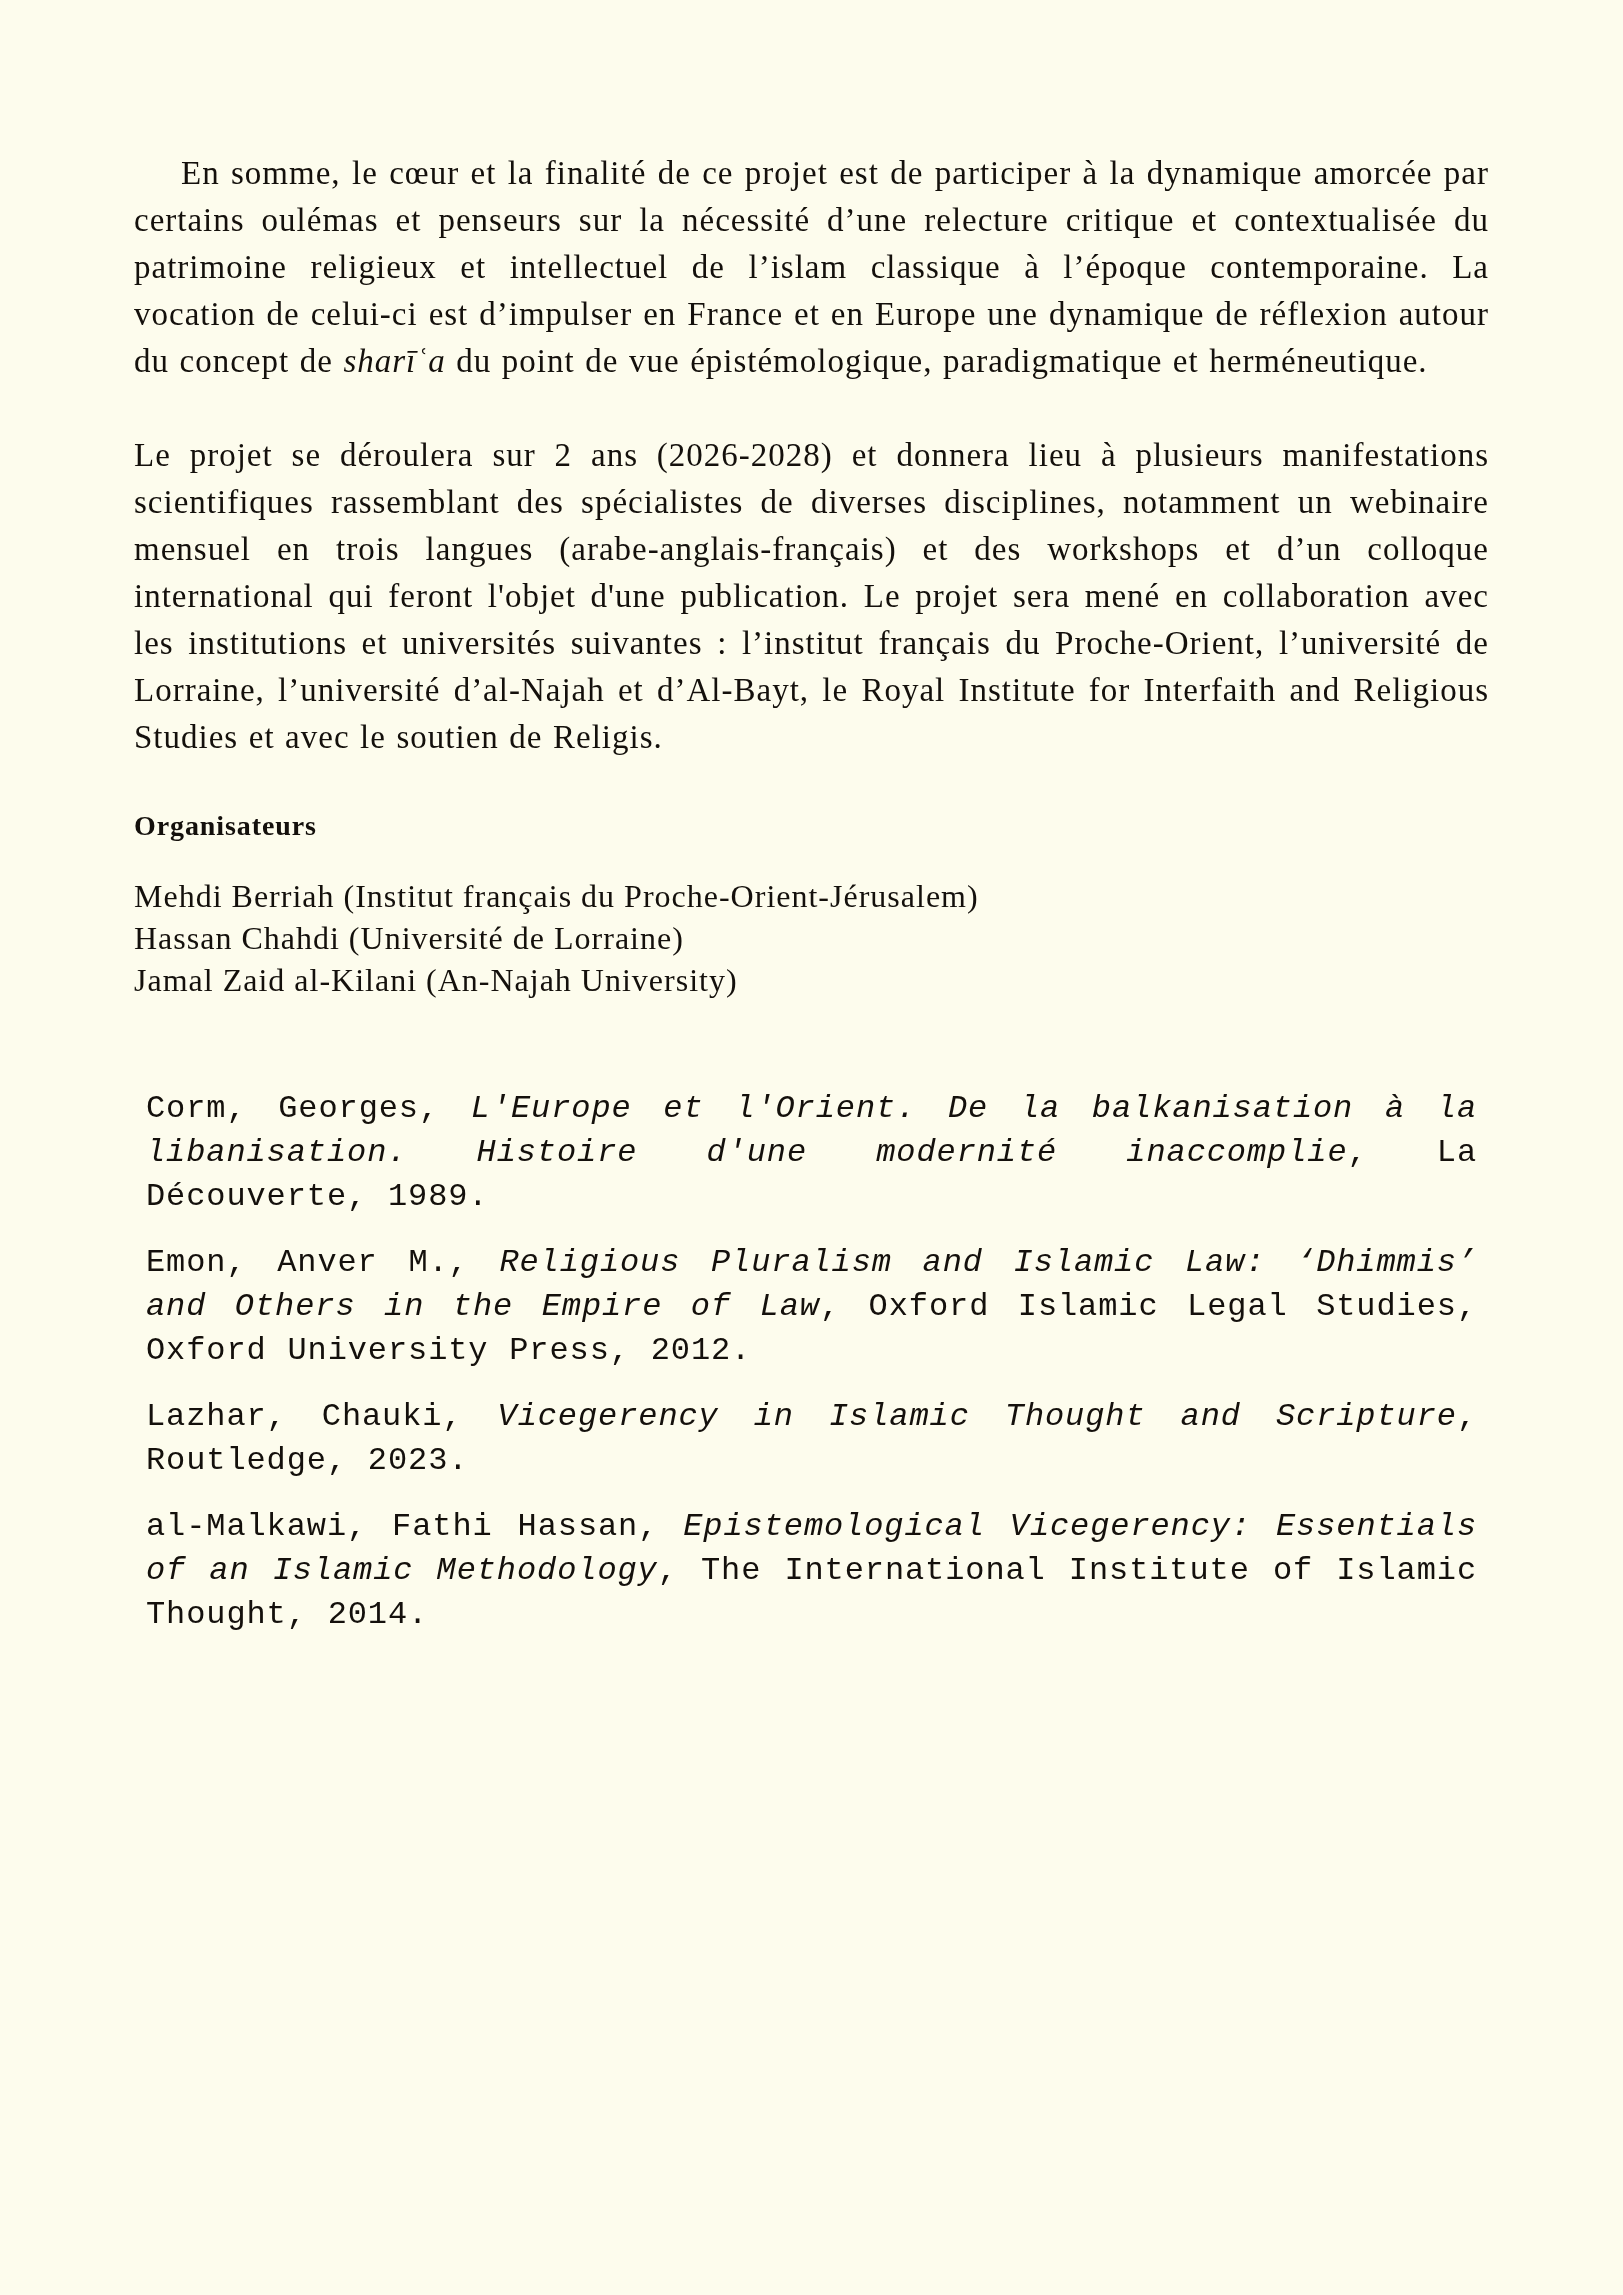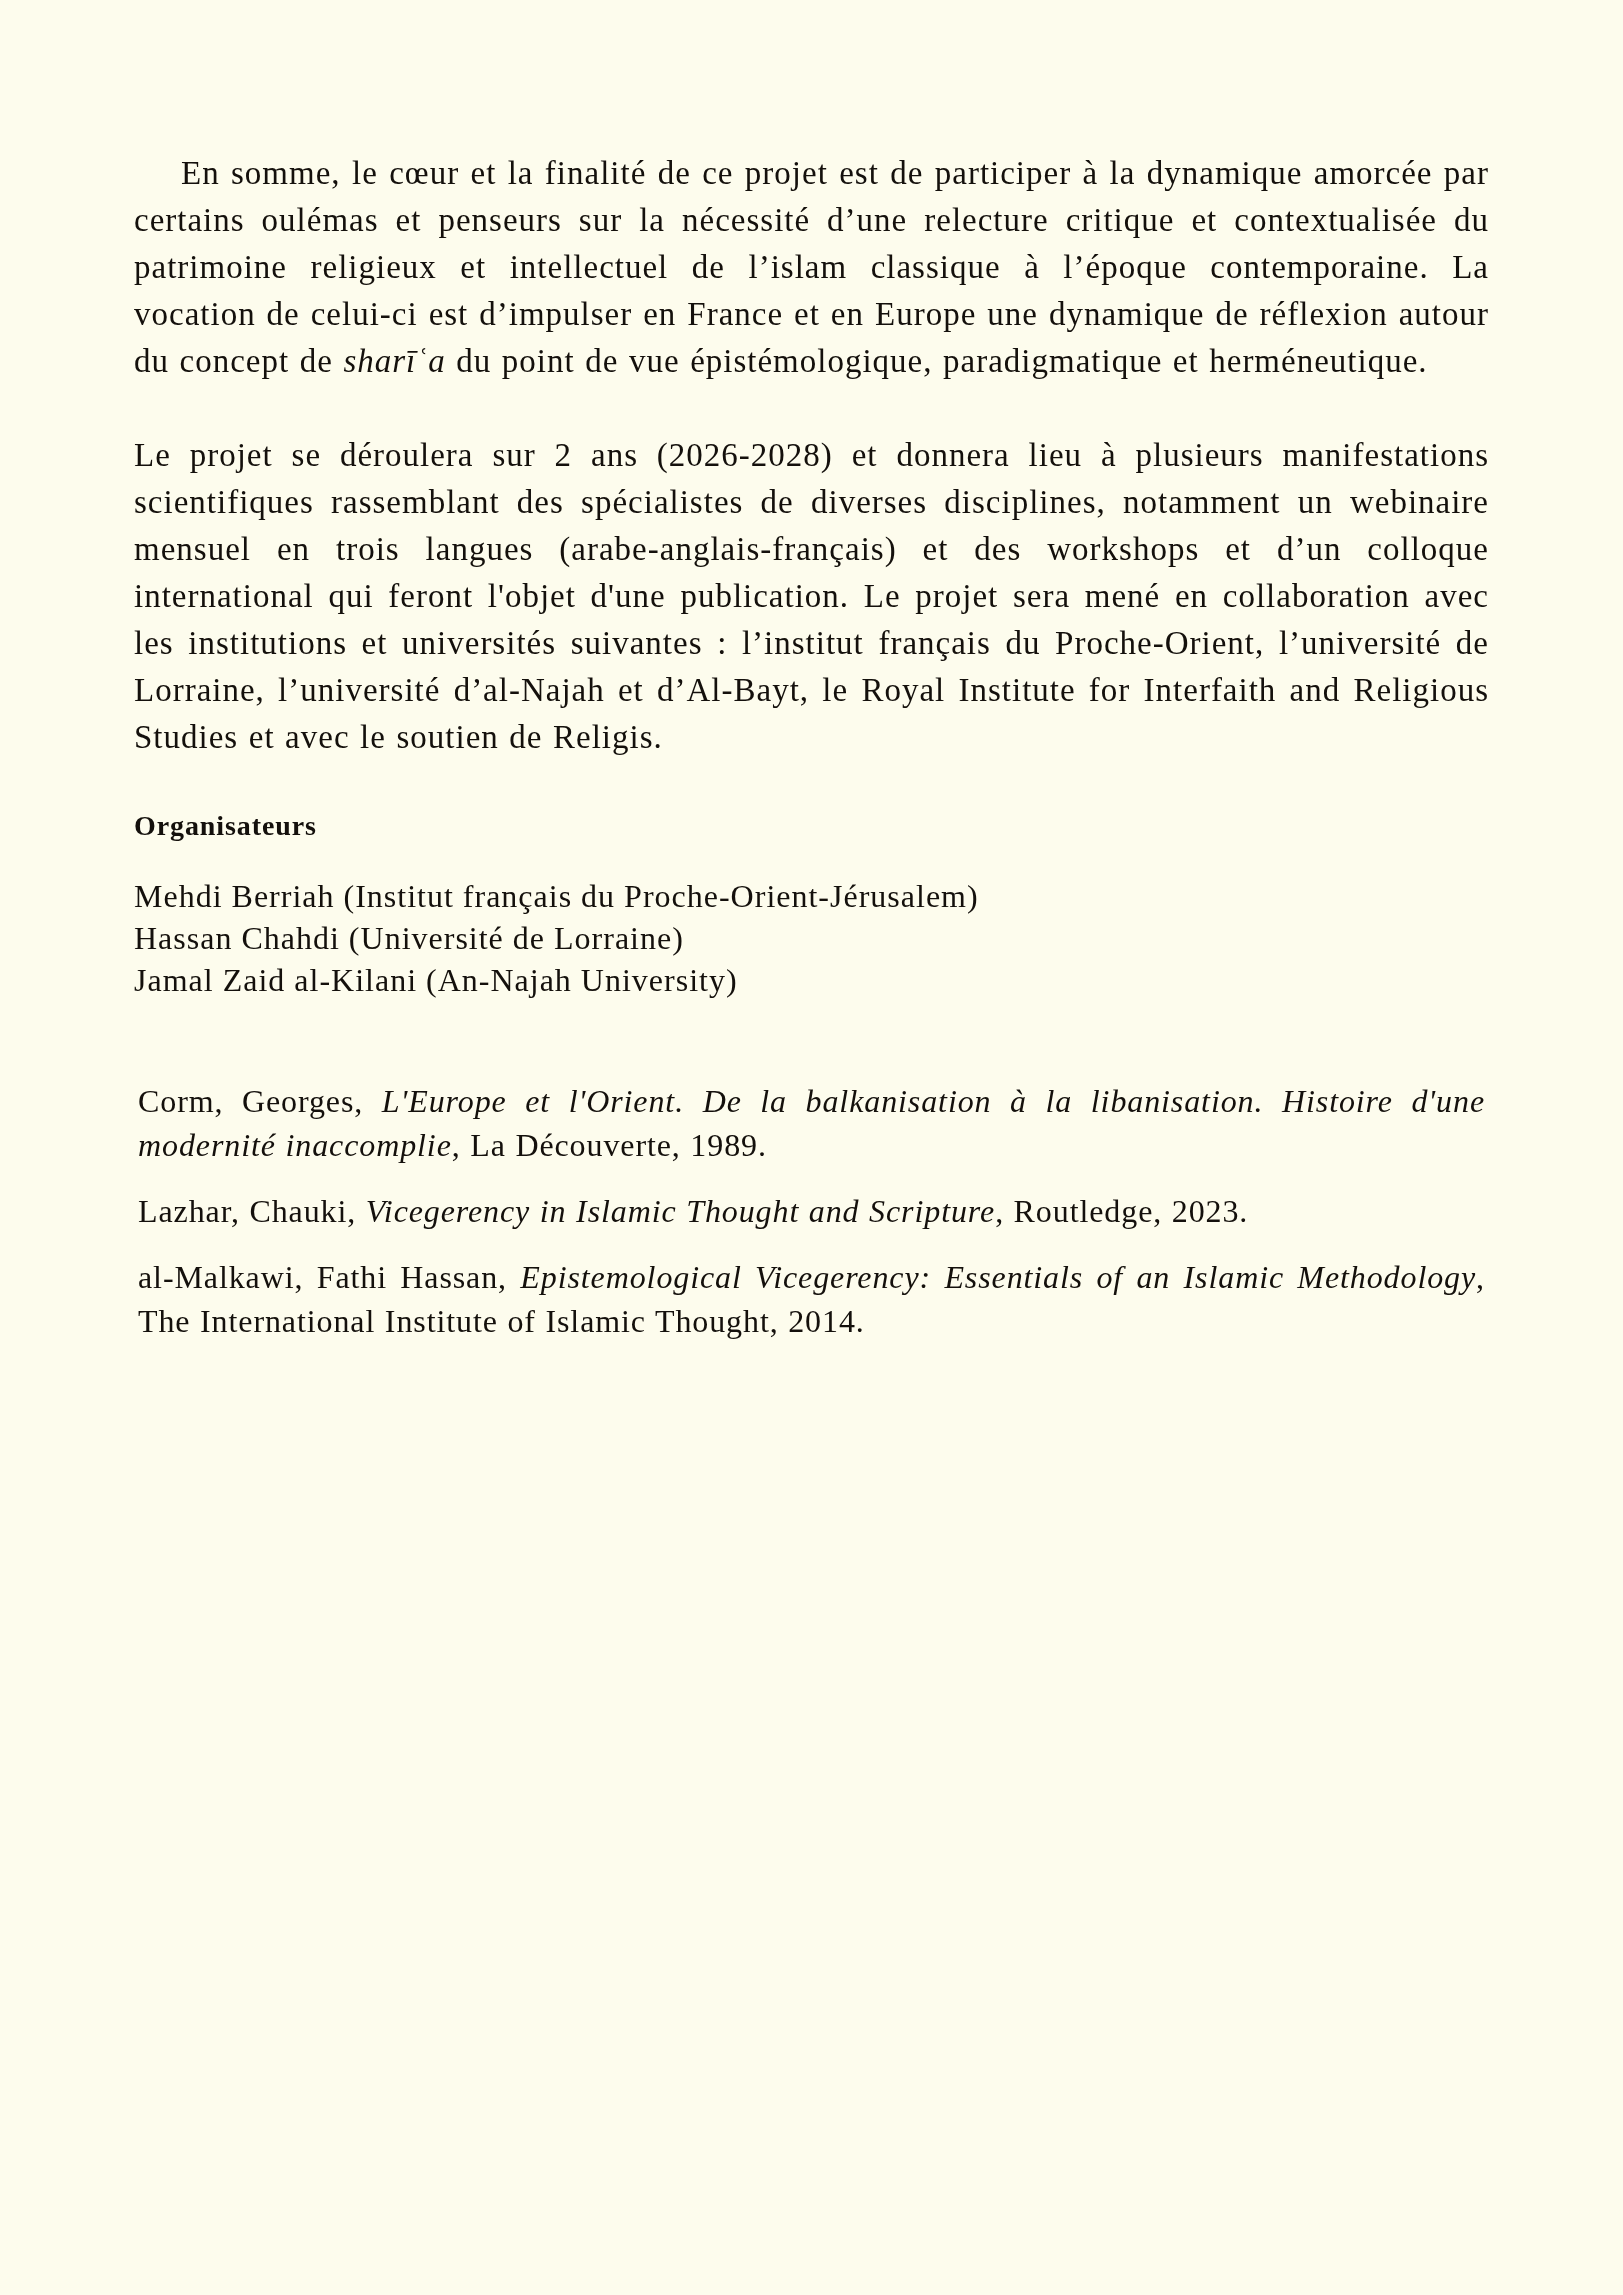--- a/index.html
+++ b/index.html
@@ -60,21 +60,21 @@
   
   .org-list {
     font-size: 32px;
     line-height: 42px;
     letter-spacing: 1px;
     margin: 0;
   }
   .org-line { white-space: nowrap; }
 
   
-  .biblio-list { margin: 4px; }
+  .biblio-list { margin: 12px; font-family: Liberation Mono, monospace; }
 
   .biblio-entry {
     text-align: justify;
     text-justify: inter-word;
     font-size: 32px;
     line-height: 44px;
     letter-spacing: 0.9px;
     word-spacing: 0.7px;
     margin: 0 0 22px 0;
   }
@@ -112,19 +112,20 @@
       <div class="org-line">Jamal Zaid al-Kilani (An-Najah University)</div>
     </div>
 
     <div class="gap-after-org"></div>
 
 
     <div class="gap-biblio-start"></div>
 
     <div class="biblio-list">
       <p class="biblio-entry"><span>Corm, Georges, </span><i>L'Europe et l'Orient. De la balkanisation à la libanisation. Histoire d'une modernité inaccomplie</i><span>, La Découverte, 1989.</span></p>
+      <p class="biblio-entry"><span>Emon, Anver M., </span><i>Religious Pluralism and Islamic Law: ‘Dhimmis’ and Others in the Empire of Law</i><span>, Oxford Islamic Legal Studies, Oxford University Press, 2012.</span></p>
       <p class="biblio-entry"><span>Lazhar, Chauki, </span><i>Vicegerency in Islamic Thought and Scripture</i><span>, Routledge, 2023.</span></p>
       <p class="biblio-entry"><span>al-Malkawi, Fathi Hassan, </span><i>Epistemological Vicegerency: Essentials of an Islamic Methodology</i><span>, The International Institute of Islamic Thought, 2014.</span></p>
     </div>
 
   </div>
 </div>
 
 
 </body></html>

